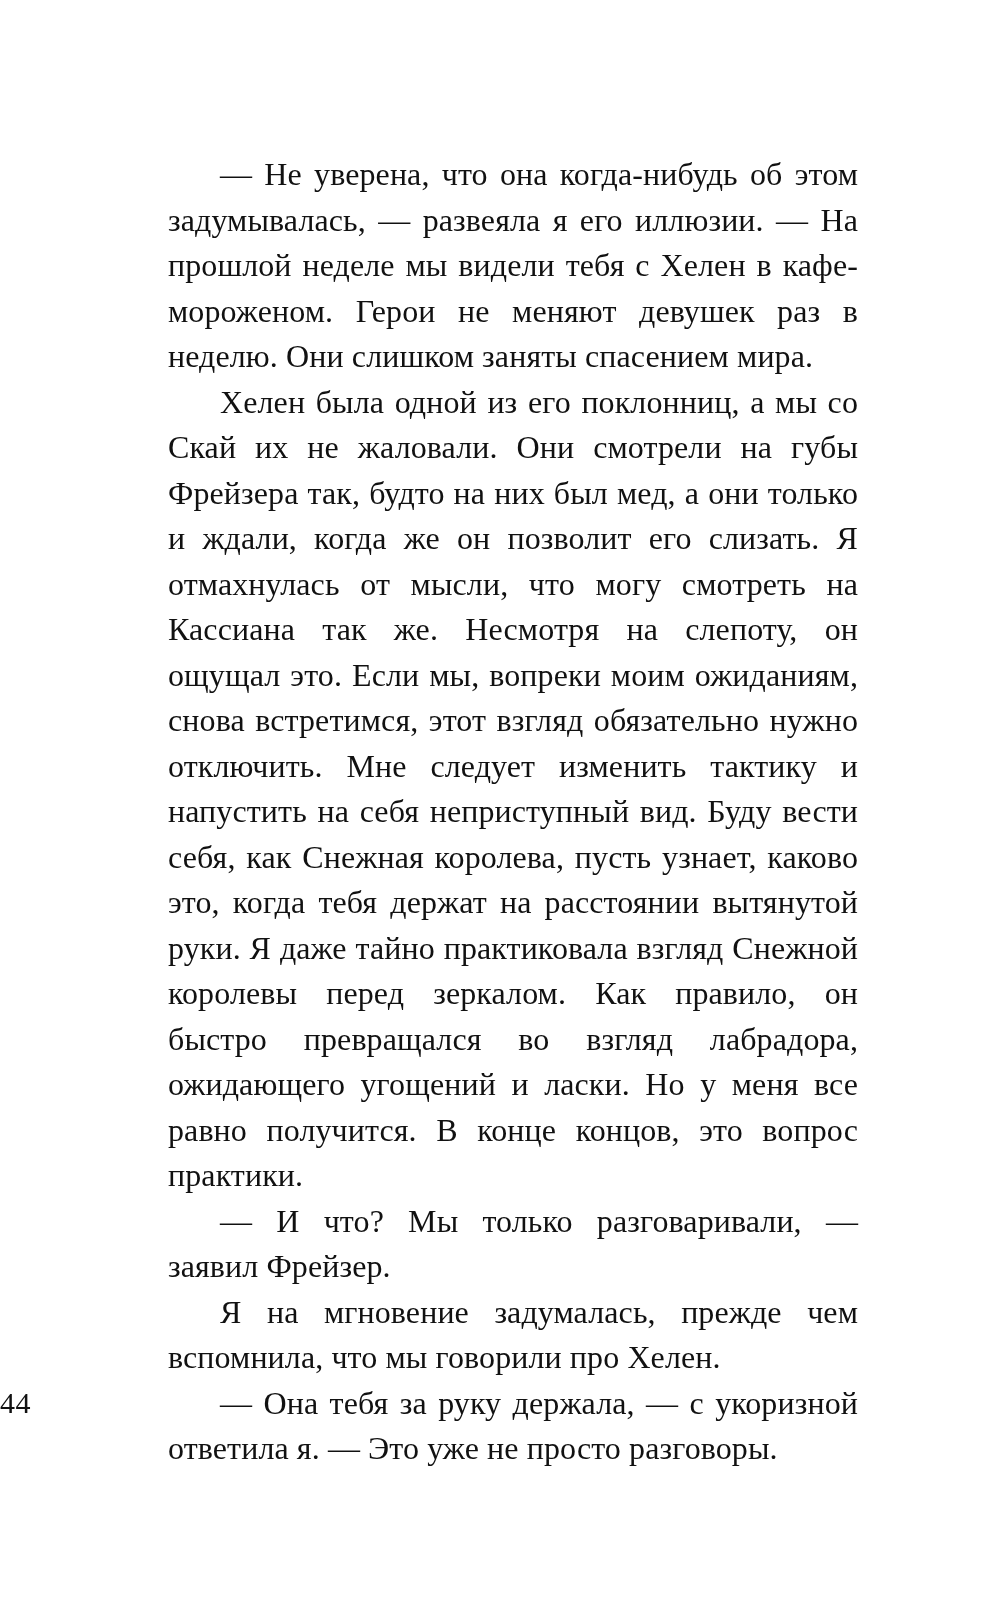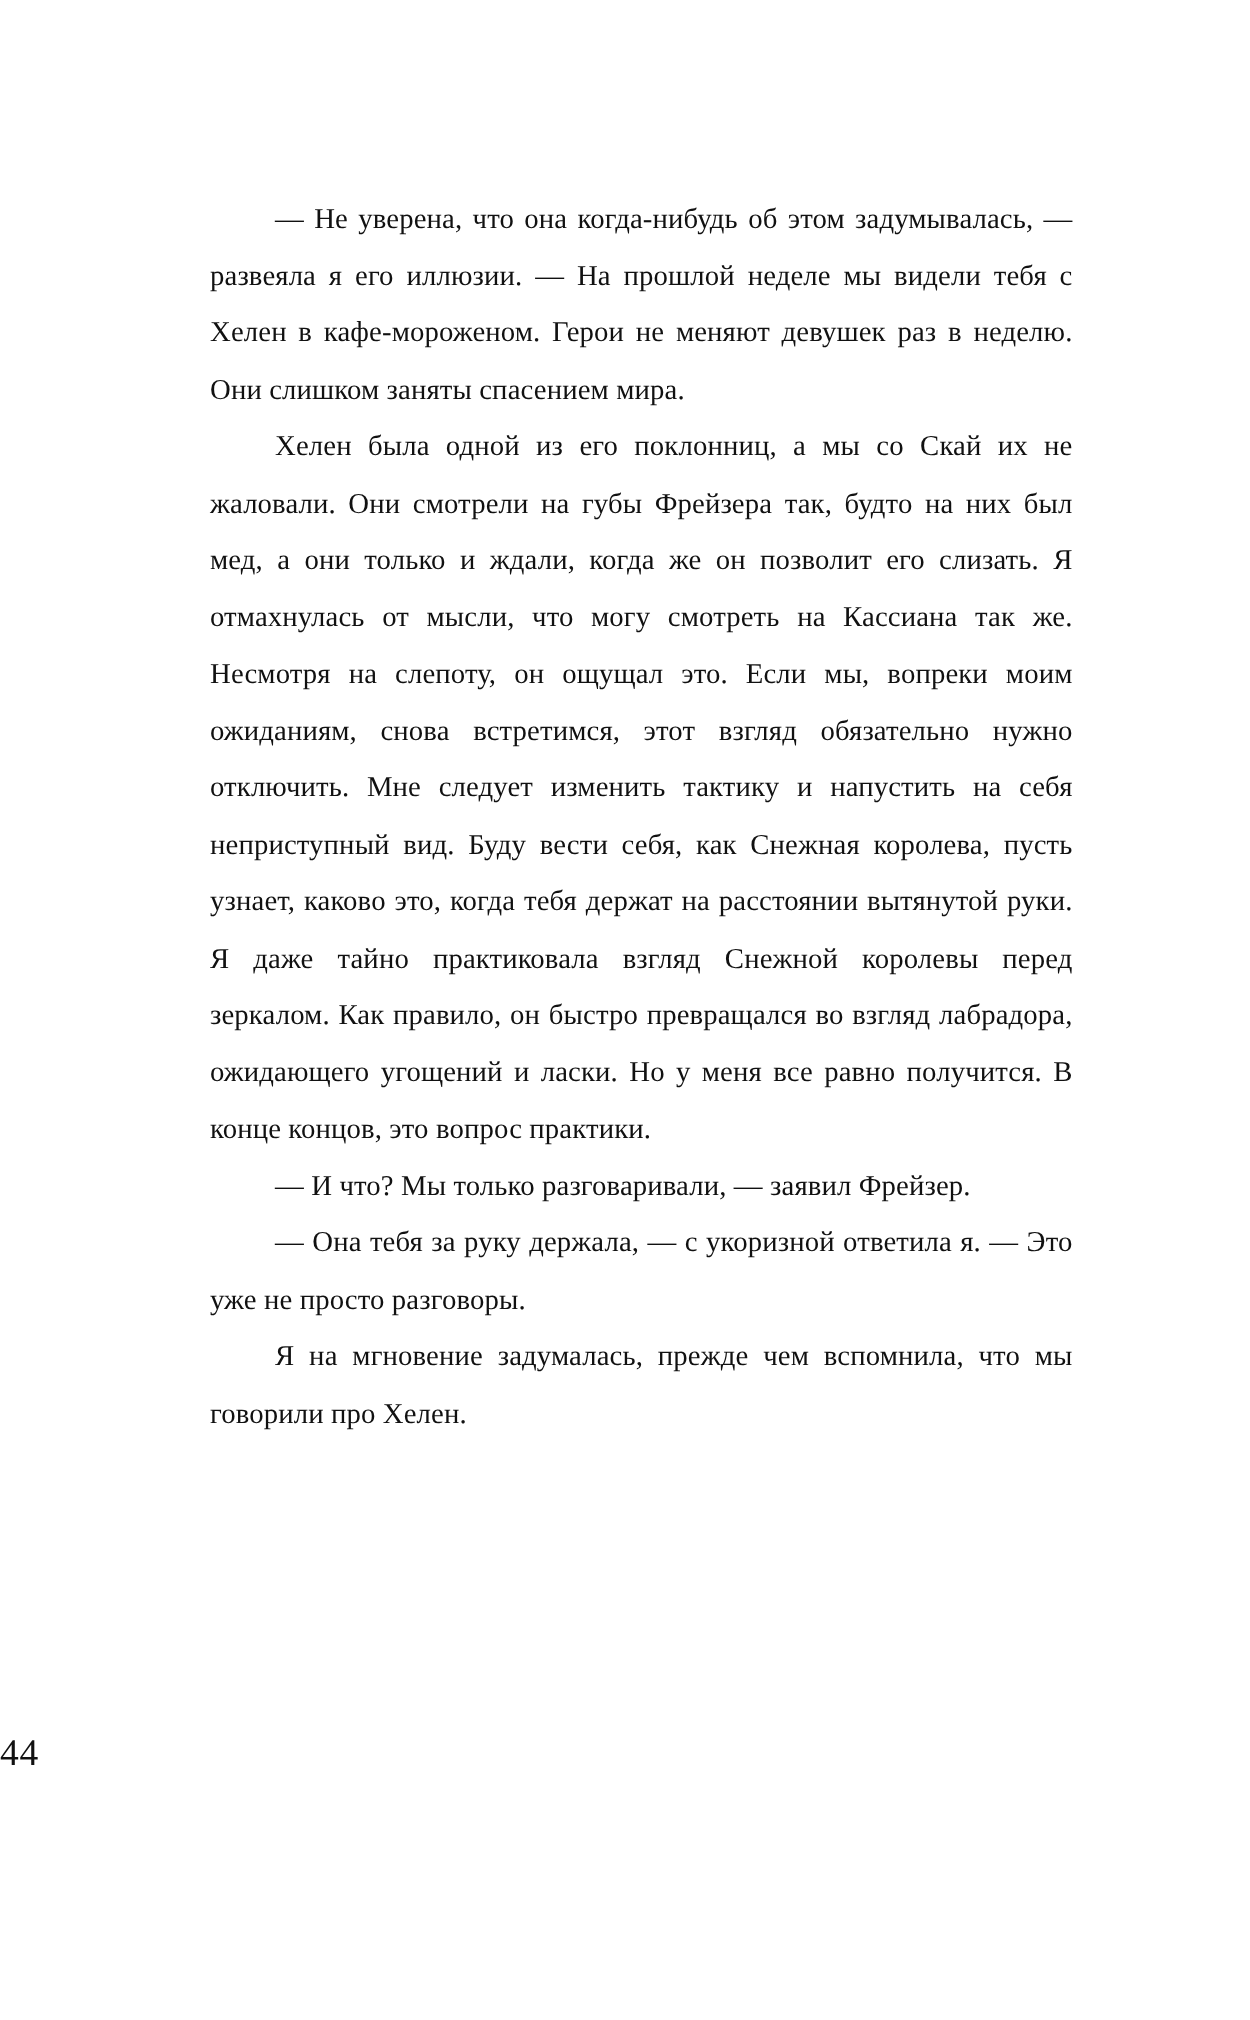--- a/index.html
+++ b/index.html
@@ -21,21 +21,21 @@
     box-sizing: border-box;
   }
   .text-block {
     position: absolute;
     left: 168px;
     top: 152px;
     width: 690px;
   }
   .para {
     margin: 0;
-    font-size: 23px;
+    font-size: 32px;
     line-height: 45.5px;
     text-align: justify;
     text-justify: inter-word;
     hyphens: manual;
     letter-spacing: 0.1px;
   }
   .para.indent {
     text-indent: 52px;
   }
   .folio {
@@ -50,19 +50,19 @@
 </style>
 </head>
 <body>
 
 <div class="page">
 
   <div class="text-block">
     <p class="para indent">— Не уверена, что она когда-нибудь об этом задумывалась, — развеяла я его иллюзии. — На прошлой неделе мы видели тебя с Хелен в кафе-мороженом. Герои не меняют девушек раз в неделю. Они слишком заняты спасением мира.</p>
     <p class="para indent">Хелен была одной из его поклонниц, а мы со Скай их не жаловали. Они смотрели на губы Фрейзера так, будто на них был мед, а они только и ждали, когда же он позволит его слизать. Я отмахнулась от мысли, что могу смотреть на Кассиана так же. Несмотря на слепоту, он ощущал это. Если мы, вопреки моим ожиданиям, снова встретимся, этот взгляд обязательно нужно отключить. Мне следует изменить тактику и напустить на себя неприступный вид. Буду вести себя, как Снежная королева, пусть узнает, каково это, когда тебя держат на расстоянии вытянутой руки. Я даже тайно практиковала взгляд Снежной королевы перед зеркалом. Как правило, он быстро превращался во взгляд лабрадора, ожидающего угощений и ласки. Но у меня все равно получится. В конце концов, это вопрос практики.</p>
     <p class="para indent">— И что? Мы только разговаривали, — заявил Фрейзер.</p>
+    <p class="para indent">Я на мгновение задумалась, прежде чем вспомнила, что мы говорили про Хелен.</p>
     <p class="para indent">— Она тебя за руку держала, — с укоризной ответила я. — Это уже не просто разговоры.</p>
-    <p class="para indent">Я на мгновение задумалась, прежде чем вспомнила, что мы говорили про Хелен.</p>
   </div>
 
   <div class="folio">44</div>
 
 </div>
 
 </body></html>

